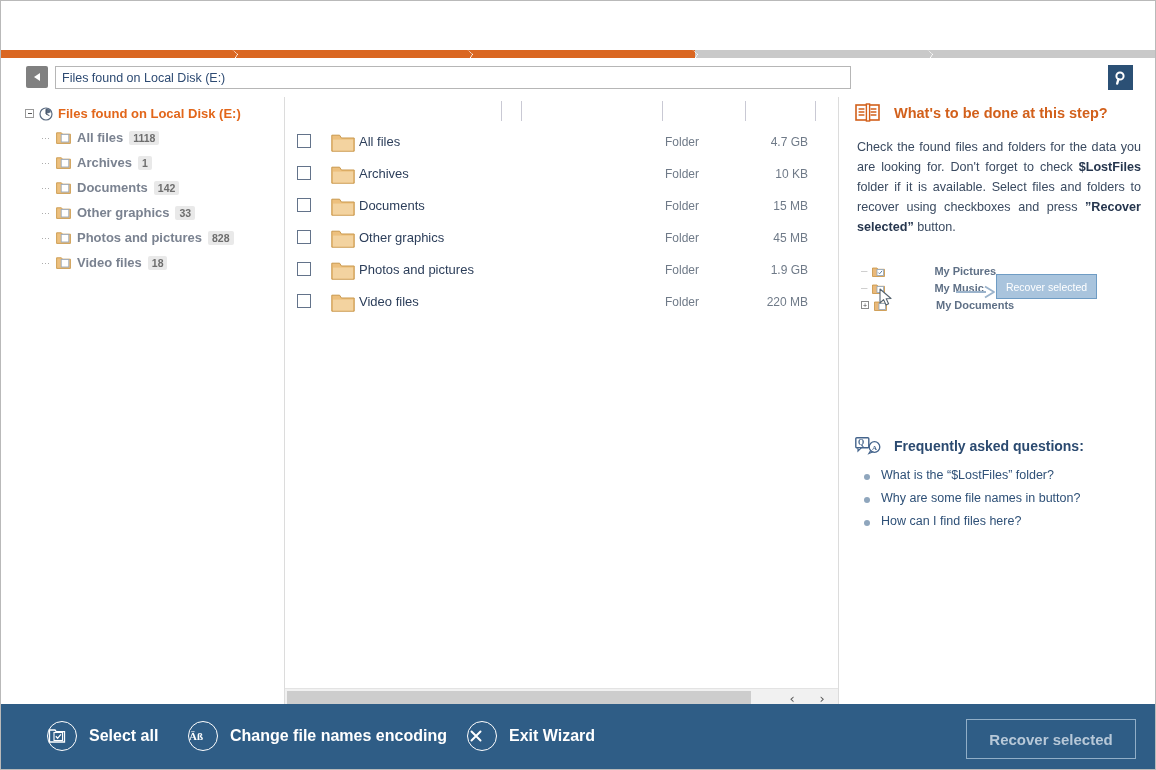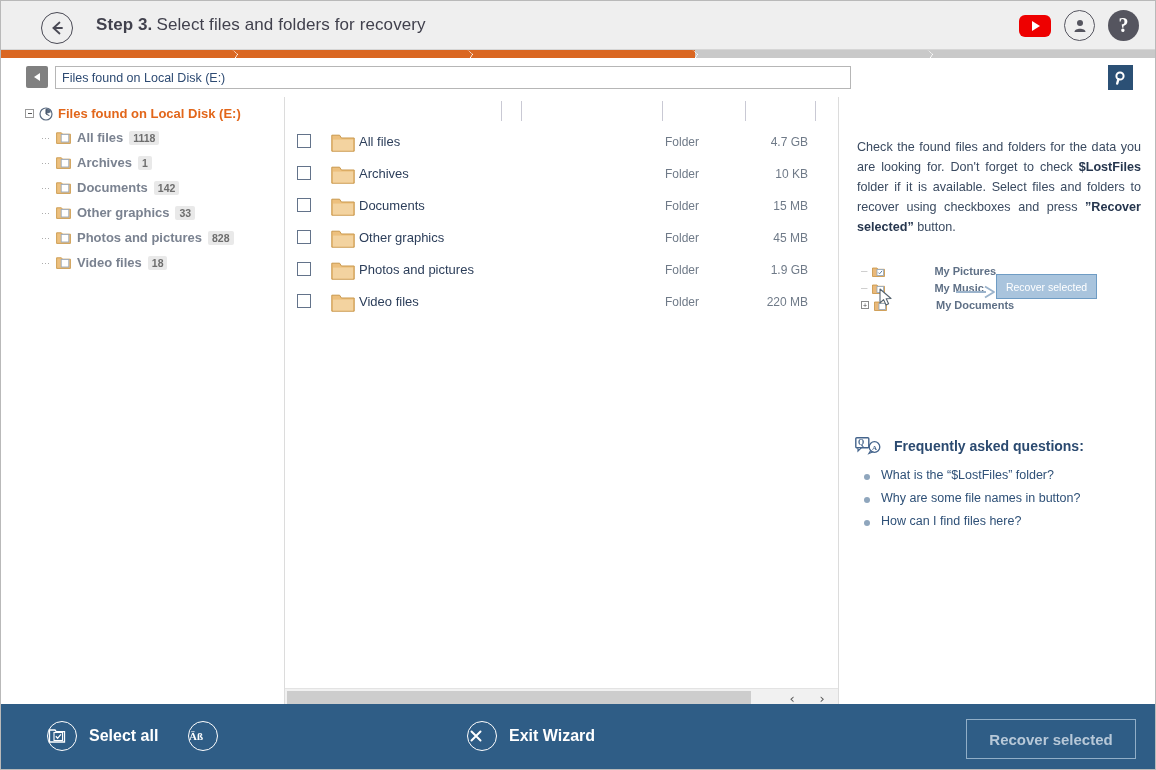--- a/index.html
+++ b/index.html
@@ -285,43 +285,20 @@
     display: flex; align-items: center; justify-content: center;
     font-size: 15px; font-weight: bold; color: #b7c8d8;
     cursor: pointer; font-family: "Liberation Sans", sans-serif;
   }
 </style>
 </head>
 <body>
 
 <div id="app">
 
-  <div class="header">
-    <div class="back-btn">
-      <svg width="18" height="18" viewBox="0 0 18 18">
-        <path d="M11.5 3.5 L5.5 9 L11.5 14.5" fill="none" stroke="#4a4a55" stroke-width="1.8" stroke-linecap="round" stroke-linejoin="round"></path>
-        <path d="M5.5 9 L14 9" stroke="#4a4a55" stroke-width="1.8" stroke-linecap="round"></path>
-      </svg>
-    </div>
-    <div class="step-title">
-      <span class="bold">Step 3.</span><span class="rest">Select files and folders for recovery</span>
-    </div>
-    <div class="hdr-icons">
-      <div class="yt-icon">
-          <div class="tri"></div>
-        </div>
-      <div class="user-icon">
-        <svg width="16" height="16" viewBox="0 0 16 16">
-          <circle cx="8" cy="5" r="3" fill="#55555f"></circle>
-          <path d="M2.5 14 C2.5 9.8 13.5 9.8 13.5 14 Z" fill="#55555f"></path>
-        </svg>
-      </div>
-      <div class="help-icon">?</div>
-    </div>
-  </div>
 
   <div class="progress">
     <div class="progress-fill" id="prog-fill" style="width: 693.6px;"></div>
     <div class="prog-div" style="left:230px"></div>
     <div class="prog-div" style="left:465px"></div>
     <div class="prog-div" style="left:690px"></div>
     <div class="prog-div" style="left:925px"></div>
   </div>
 
   <div class="addressbar"></div>
@@ -480,20 +457,30 @@
           </div>
         </div>
       <div class="hscroll">
         <div class="thumb"></div>
         <div class="sb-btn" style="left:494px">‹</div>
         <div class="sb-btn" style="left:524px">›</div>
       </div>
     </div>
 
     <div class="rpanel">
+      <div class="rp-head">
+        <svg width="26" height="20" viewBox="0 0 26 20">
+          <rect x="1" y="2" width="11" height="15" fill="#ffffff" stroke="#d2601b" stroke-width="1.6"></rect>
+          <rect x="13" y="2" width="11" height="15" fill="#ffffff" stroke="#d2601b" stroke-width="1.6"></rect>
+          <path d="M3.6 6 H9.4 M3.6 9 H9.4 M3.6 12 H9.4" stroke="#d2601b" stroke-width="1.3"></path>
+          <path d="M15.6 6 H21.4 M15.6 9 H21.4 M15.6 12 H21.4" stroke="#d2601b" stroke-width="1.3"></path>
+          <rect x="11.4" y="1" width="3.2" height="17" fill="#ffffff" stroke="#d2601b" stroke-width="1.4"></rect>
+        </svg>
+        <span class="rp-title">What's to be done at this step?</span>
+      </div>
 
       <div class="rp-body">
         <span>Check the found files and folders for the data you are looking for. Don't forget to check </span><b>$LostFiles</b><span> folder if it is available. Select files and folders to recover using checkboxes and press </span><b>”Recover selected”</b><span> button.</span>
       </div>
 
       <div class="illus">
         <div class="il-row" style="left:10px; top:3px;">
           <span style="color:#b8b8b8;font-size:9px;">─</span>
           <svg width="13" height="11" viewBox="0 0 13 11">
             <path d="M0.5 2 H5 L6 3.3 H12.5 V10.5 H0.5 Z" fill="#eab97a" stroke="#c79243" stroke-width=".8"></path>
@@ -559,20 +546,21 @@
           <path d="M7.8 9.3 L9.6 11.3 L12.9 7.3" fill="none" stroke="#ffffff" stroke-width="1.3"></path>
         </svg>
       </span>
       <span class="bb-label">Select all</span>
     </div>
 
     <div class="bb-item" style="left:187px">
       <span class="bb-circle">
         <span style="font-size:11px;font-weight:bold;color:#fff;font-family:'Liberation Serif',serif;">Äß</span>
       </span>
+      <span class="bb-label">Change file names encoding</span>
     </div>
 
     <div class="bb-item" style="left:466px">
       <span class="bb-circle">
         <svg width="16" height="16" viewBox="0 0 16 16">
           <path d="M3.5 3.5 L12.5 12.5 M12.5 3.5 L3.5 12.5" stroke="#ffffff" stroke-width="2" stroke-linecap="round"></path>
         </svg>
       </span>
       <span class="bb-label">Exit Wizard</span>
     </div>

